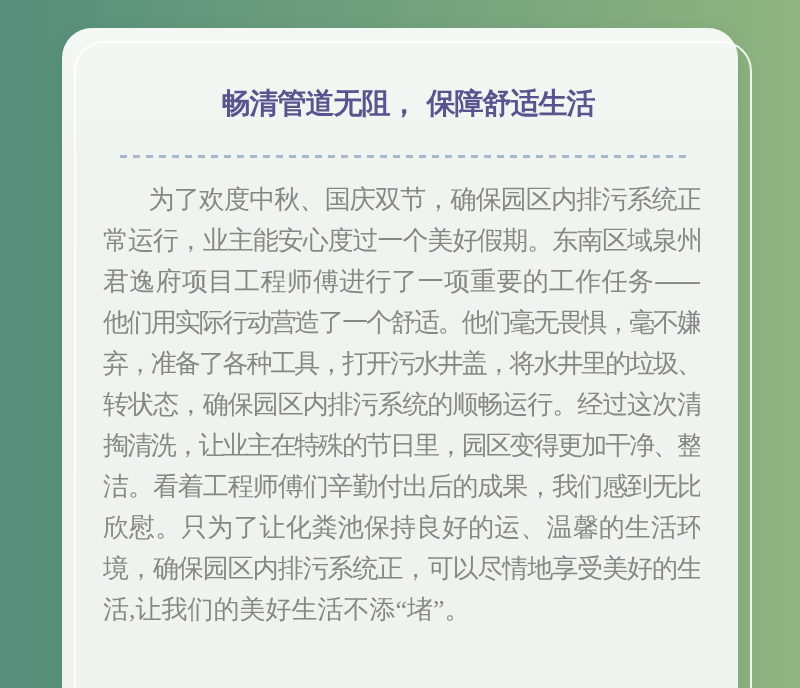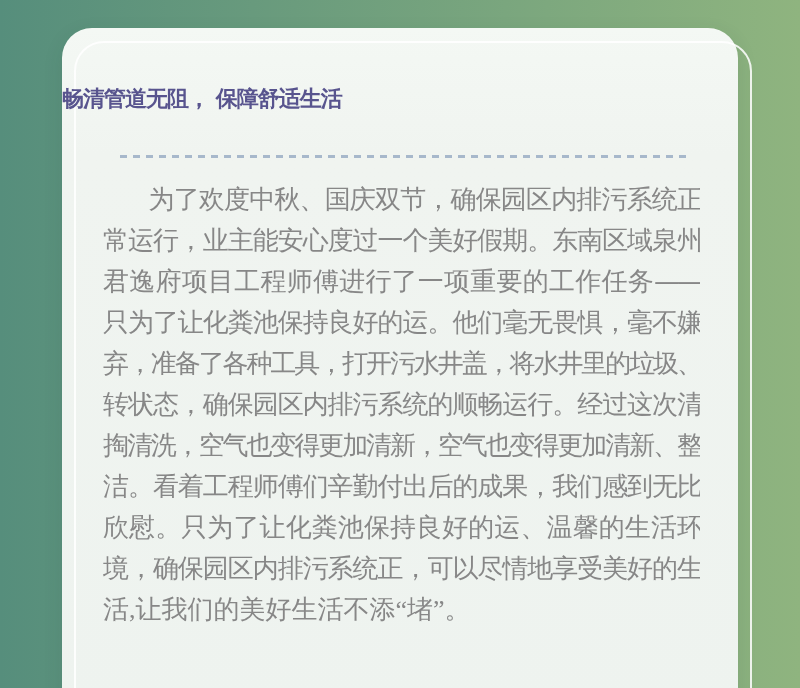--- a/index.html
+++ b/index.html
@@ -38,22 +38,22 @@
     border: 2px solid rgba(255, 255, 255, 0.85);
     border-radius: 30px;
     background: transparent;
     pointer-events: none;
   }
   .page-title {
     position: absolute;
     left: 62px;
     top: 84px;
     width: 692px;
-    text-align: left;
-    font-size: 22px;
+    text-align: center;
+    font-size: 29px;
     font-weight: bold;
     letter-spacing: -1px;
     color: var(--title-color, #58548e);
   }
   .divider {
     position: absolute;
     left: 120px;
     top: 155px;
     width: 572px;
     height: 3px;
@@ -93,22 +93,22 @@
 
 <div class="stage">
   <div class="card"></div>
   <div class="card-outline"></div>
   <h1 class="page-title" style="margin:0;">畅清管道无阻， 保障舒适生活</h1>
   <div class="divider"></div>
   <div class="article">
       <div class="line first">为了欢度中秋、国庆双节，确保园区内排污系统正</div>
       <div class="line">常运行，业主能安心度过一个美好假期。东南区域泉州</div>
       <div class="line">君逸府项目工程师傅进行了一项重要的工作任务——</div>
-      <div class="line">只为了让化粪池保持良好的运。他们毫无畏惧，毫不嫌</div>
+      <div class="line">他们用实际行动营造了一个舒适。他们毫无畏惧，毫不嫌</div>
       <div class="line">弃，准备了各种工具，打开污水井盖，将水井里的垃圾、</div>
       <div class="line">转状态，确保园区内排污系统的顺畅运行。经过这次清</div>
-      <div class="line">掏清洗，空气也变得更加清新，空气也变得更加清新、整</div>
+      <div class="line">掏清洗，让业主在特殊的节日里，园区变得更加干净、整</div>
       <div class="line">洁。看着工程师傅们辛勤付出后的成果，我们感到无比</div>
       <div class="line">欣慰。只为了让化粪池保持良好的运、温馨的生活环</div>
       <div class="line">境，确保园区内排污系统正，可以尽情地享受美好的生</div>
       <div class="line last">活,让我们的美好生活不添“堵”。</div>
     </div>
 </div>
 
 </body></html>

